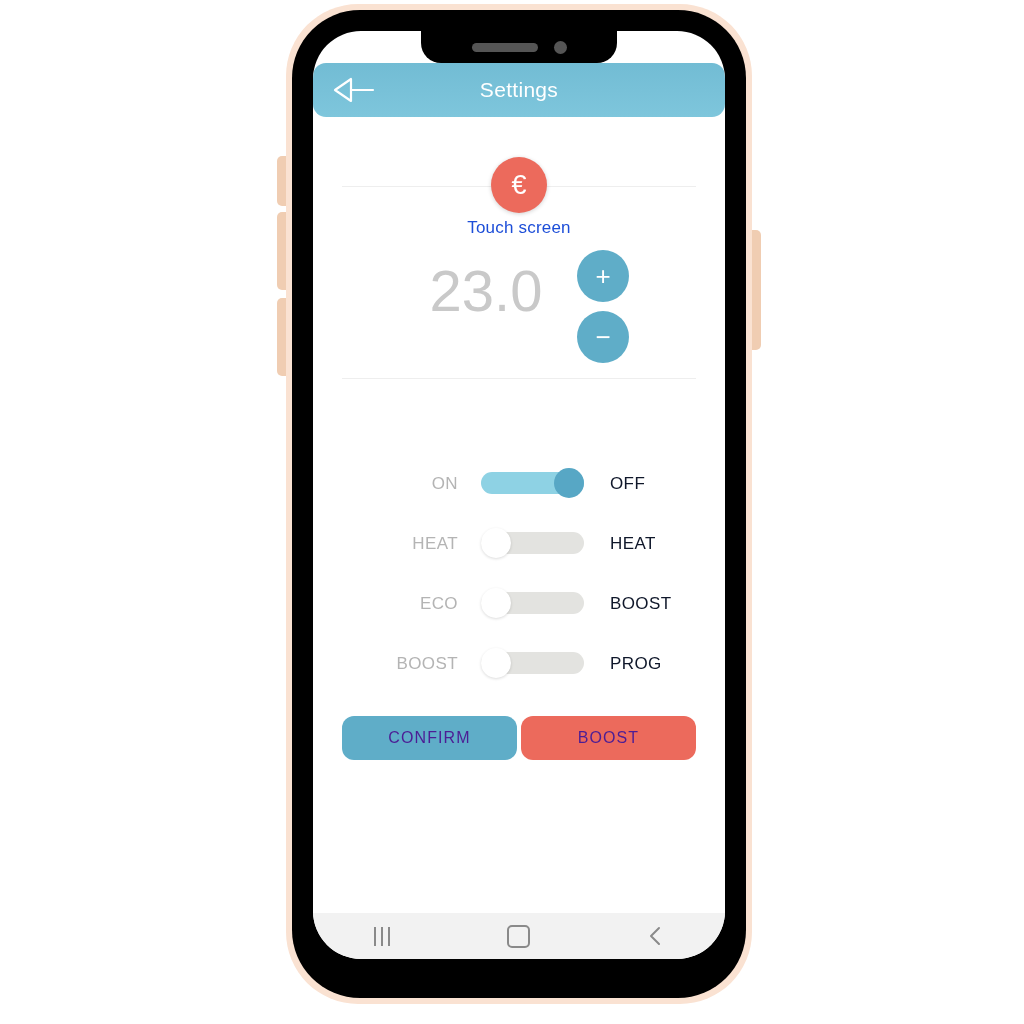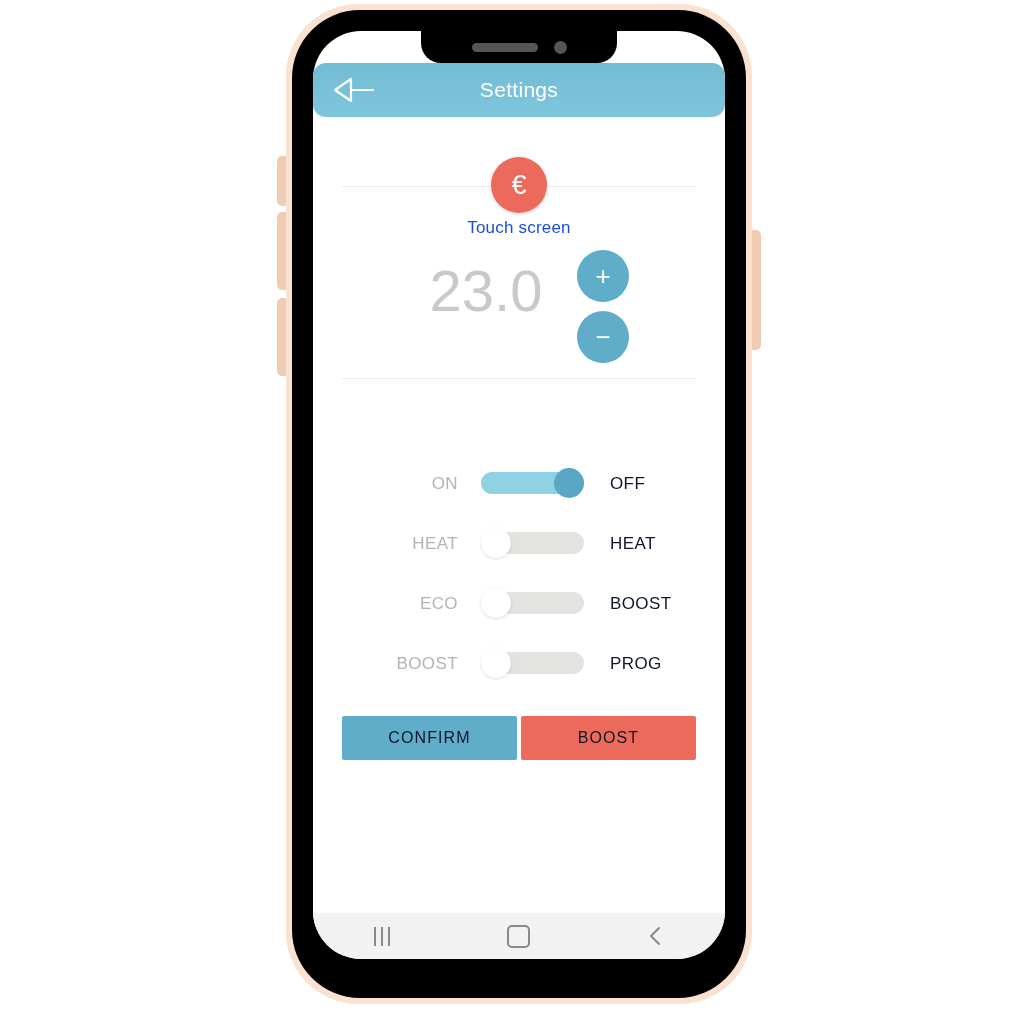--- a/index.html
+++ b/index.html
@@ -291,22 +291,22 @@
   
   .actions {
     display: flex;
     margin: 42px 29px 0 29px;
     justify-content: space-between;
   }
   .action-btn {
     width: 175px;
     height: 44px;
     border: none;
-    border-radius: 2px;
-    color: #0f172a;
+    border-radius: 12px;
+    color: #4c1d95;
     font-size: 16px;
     letter-spacing: 1.1px;
     cursor: pointer;
     font-family: "Liberation Sans", sans-serif;
   }
   .action-btn.confirm { background: #5fadc8; }
   .action-btn.cancel  { background: #ec6a5c; }
 
   
   .nav-bar {

